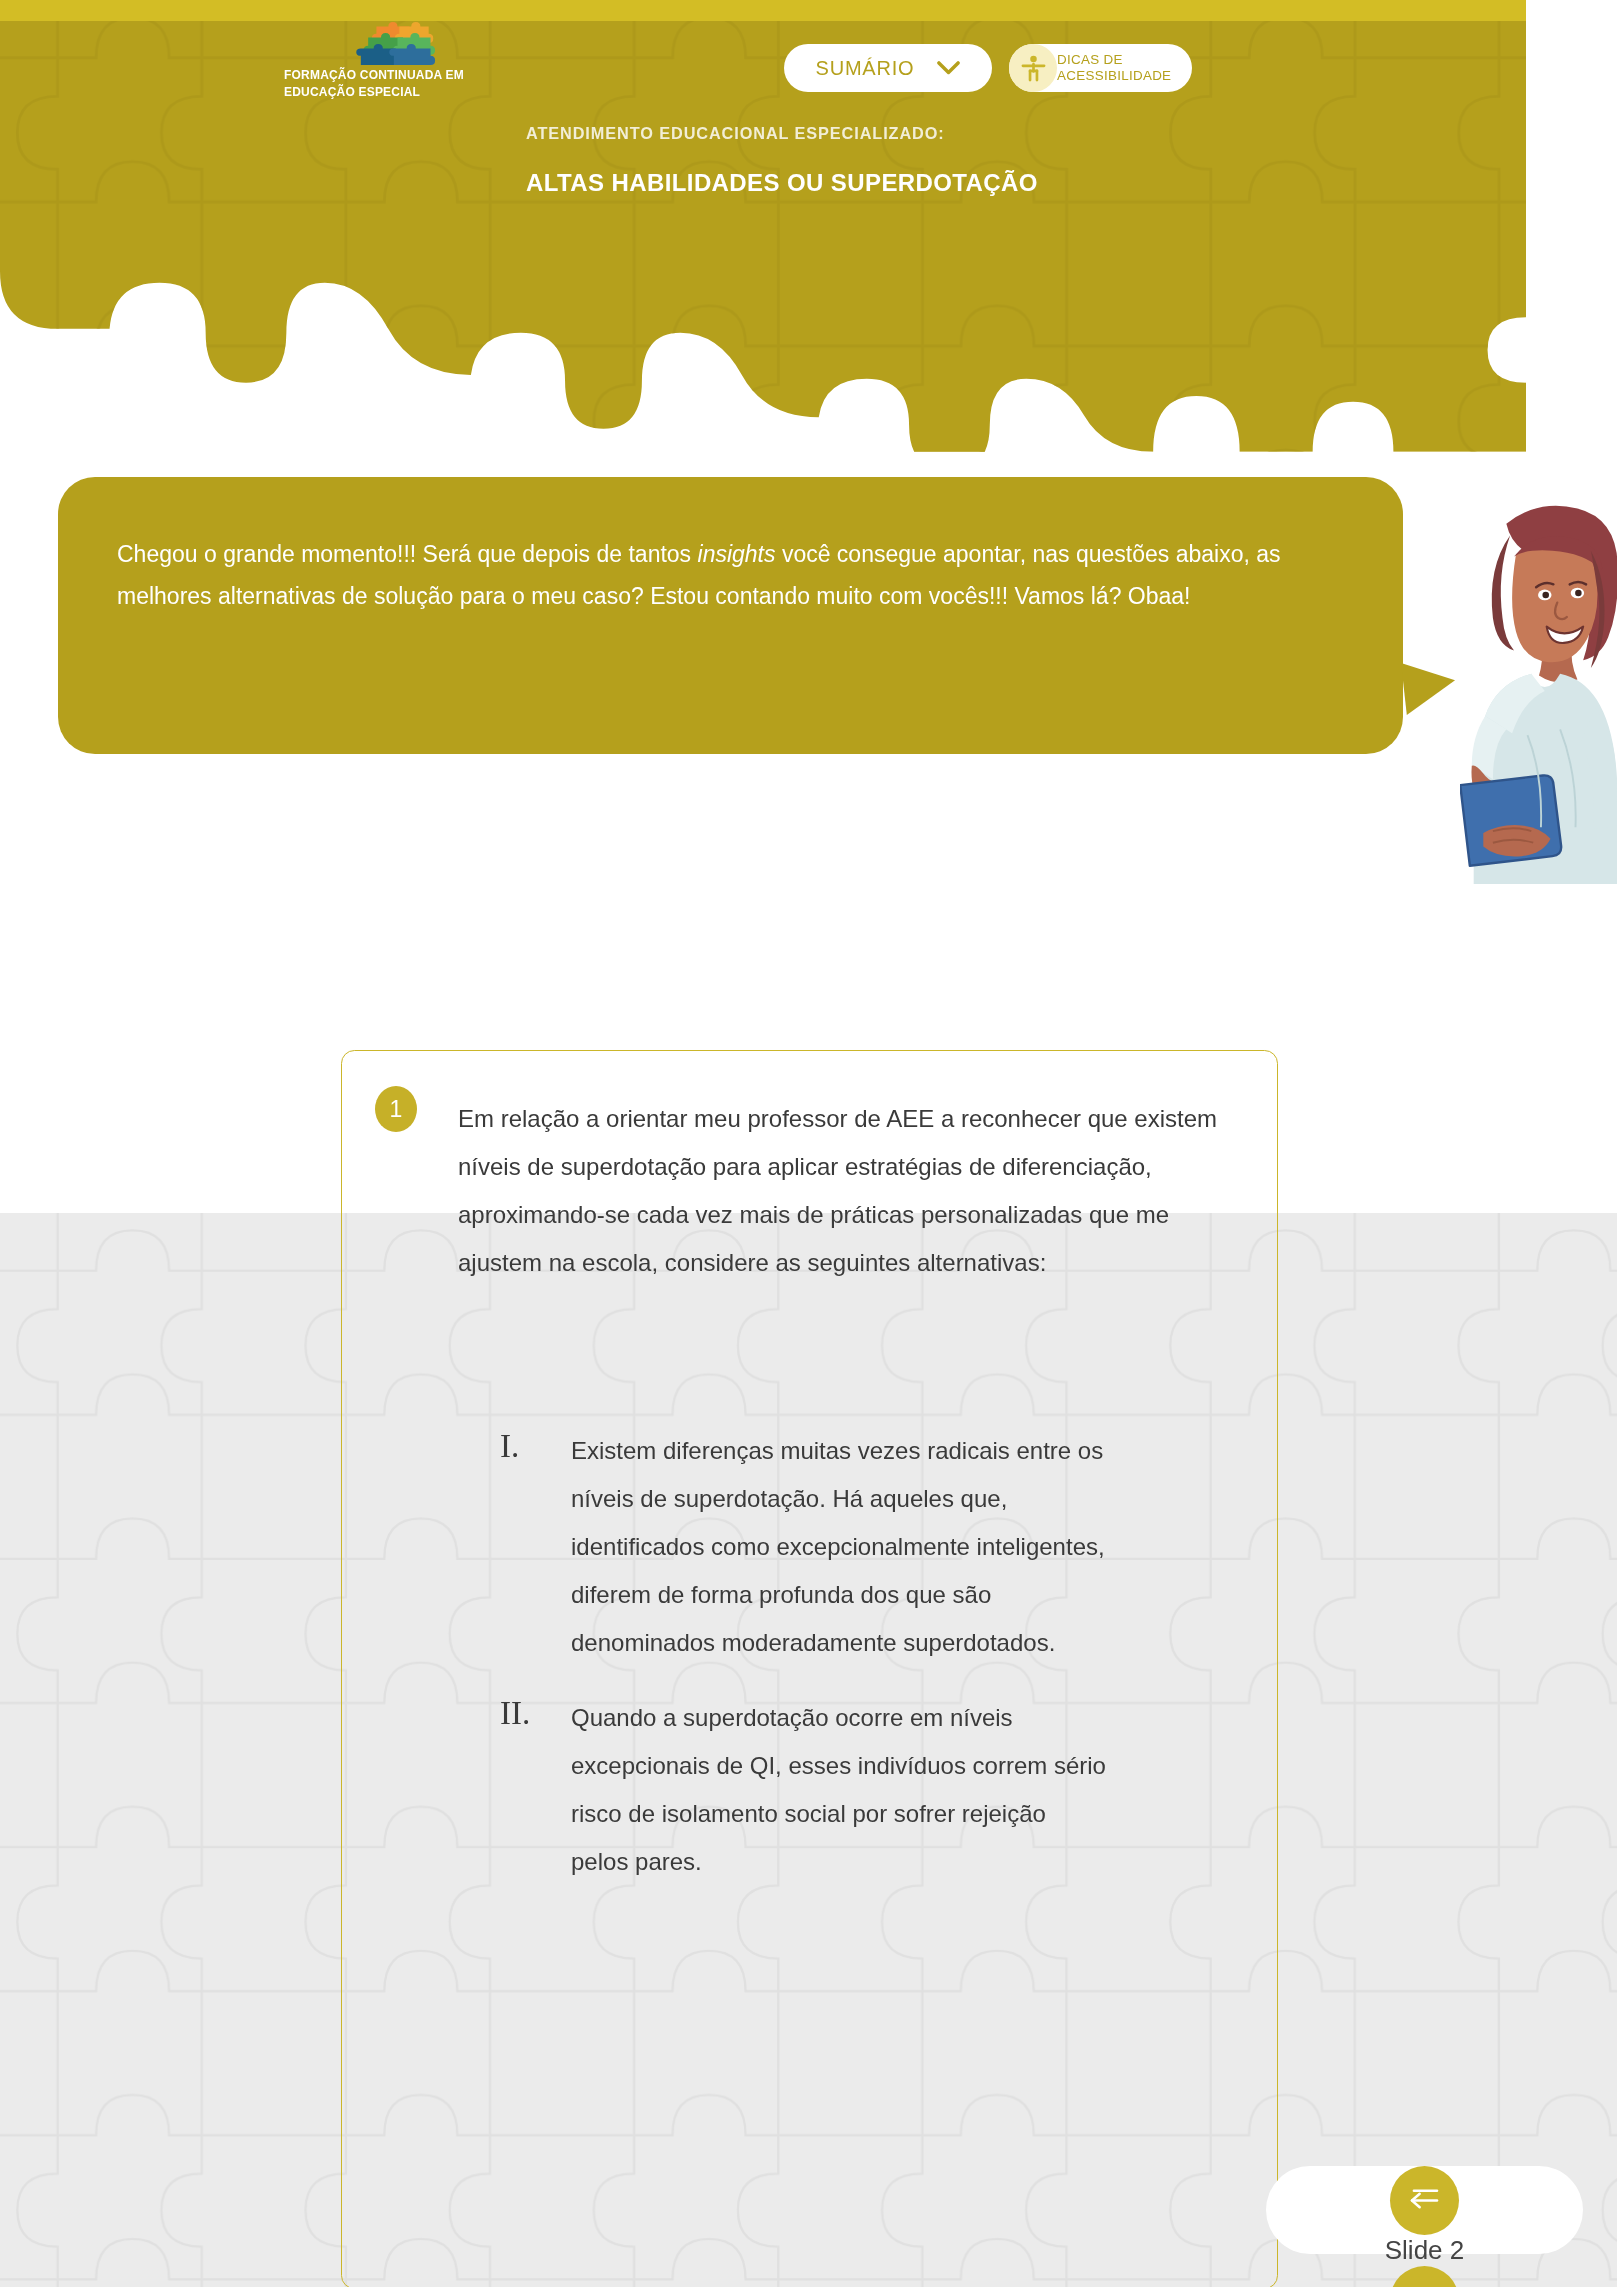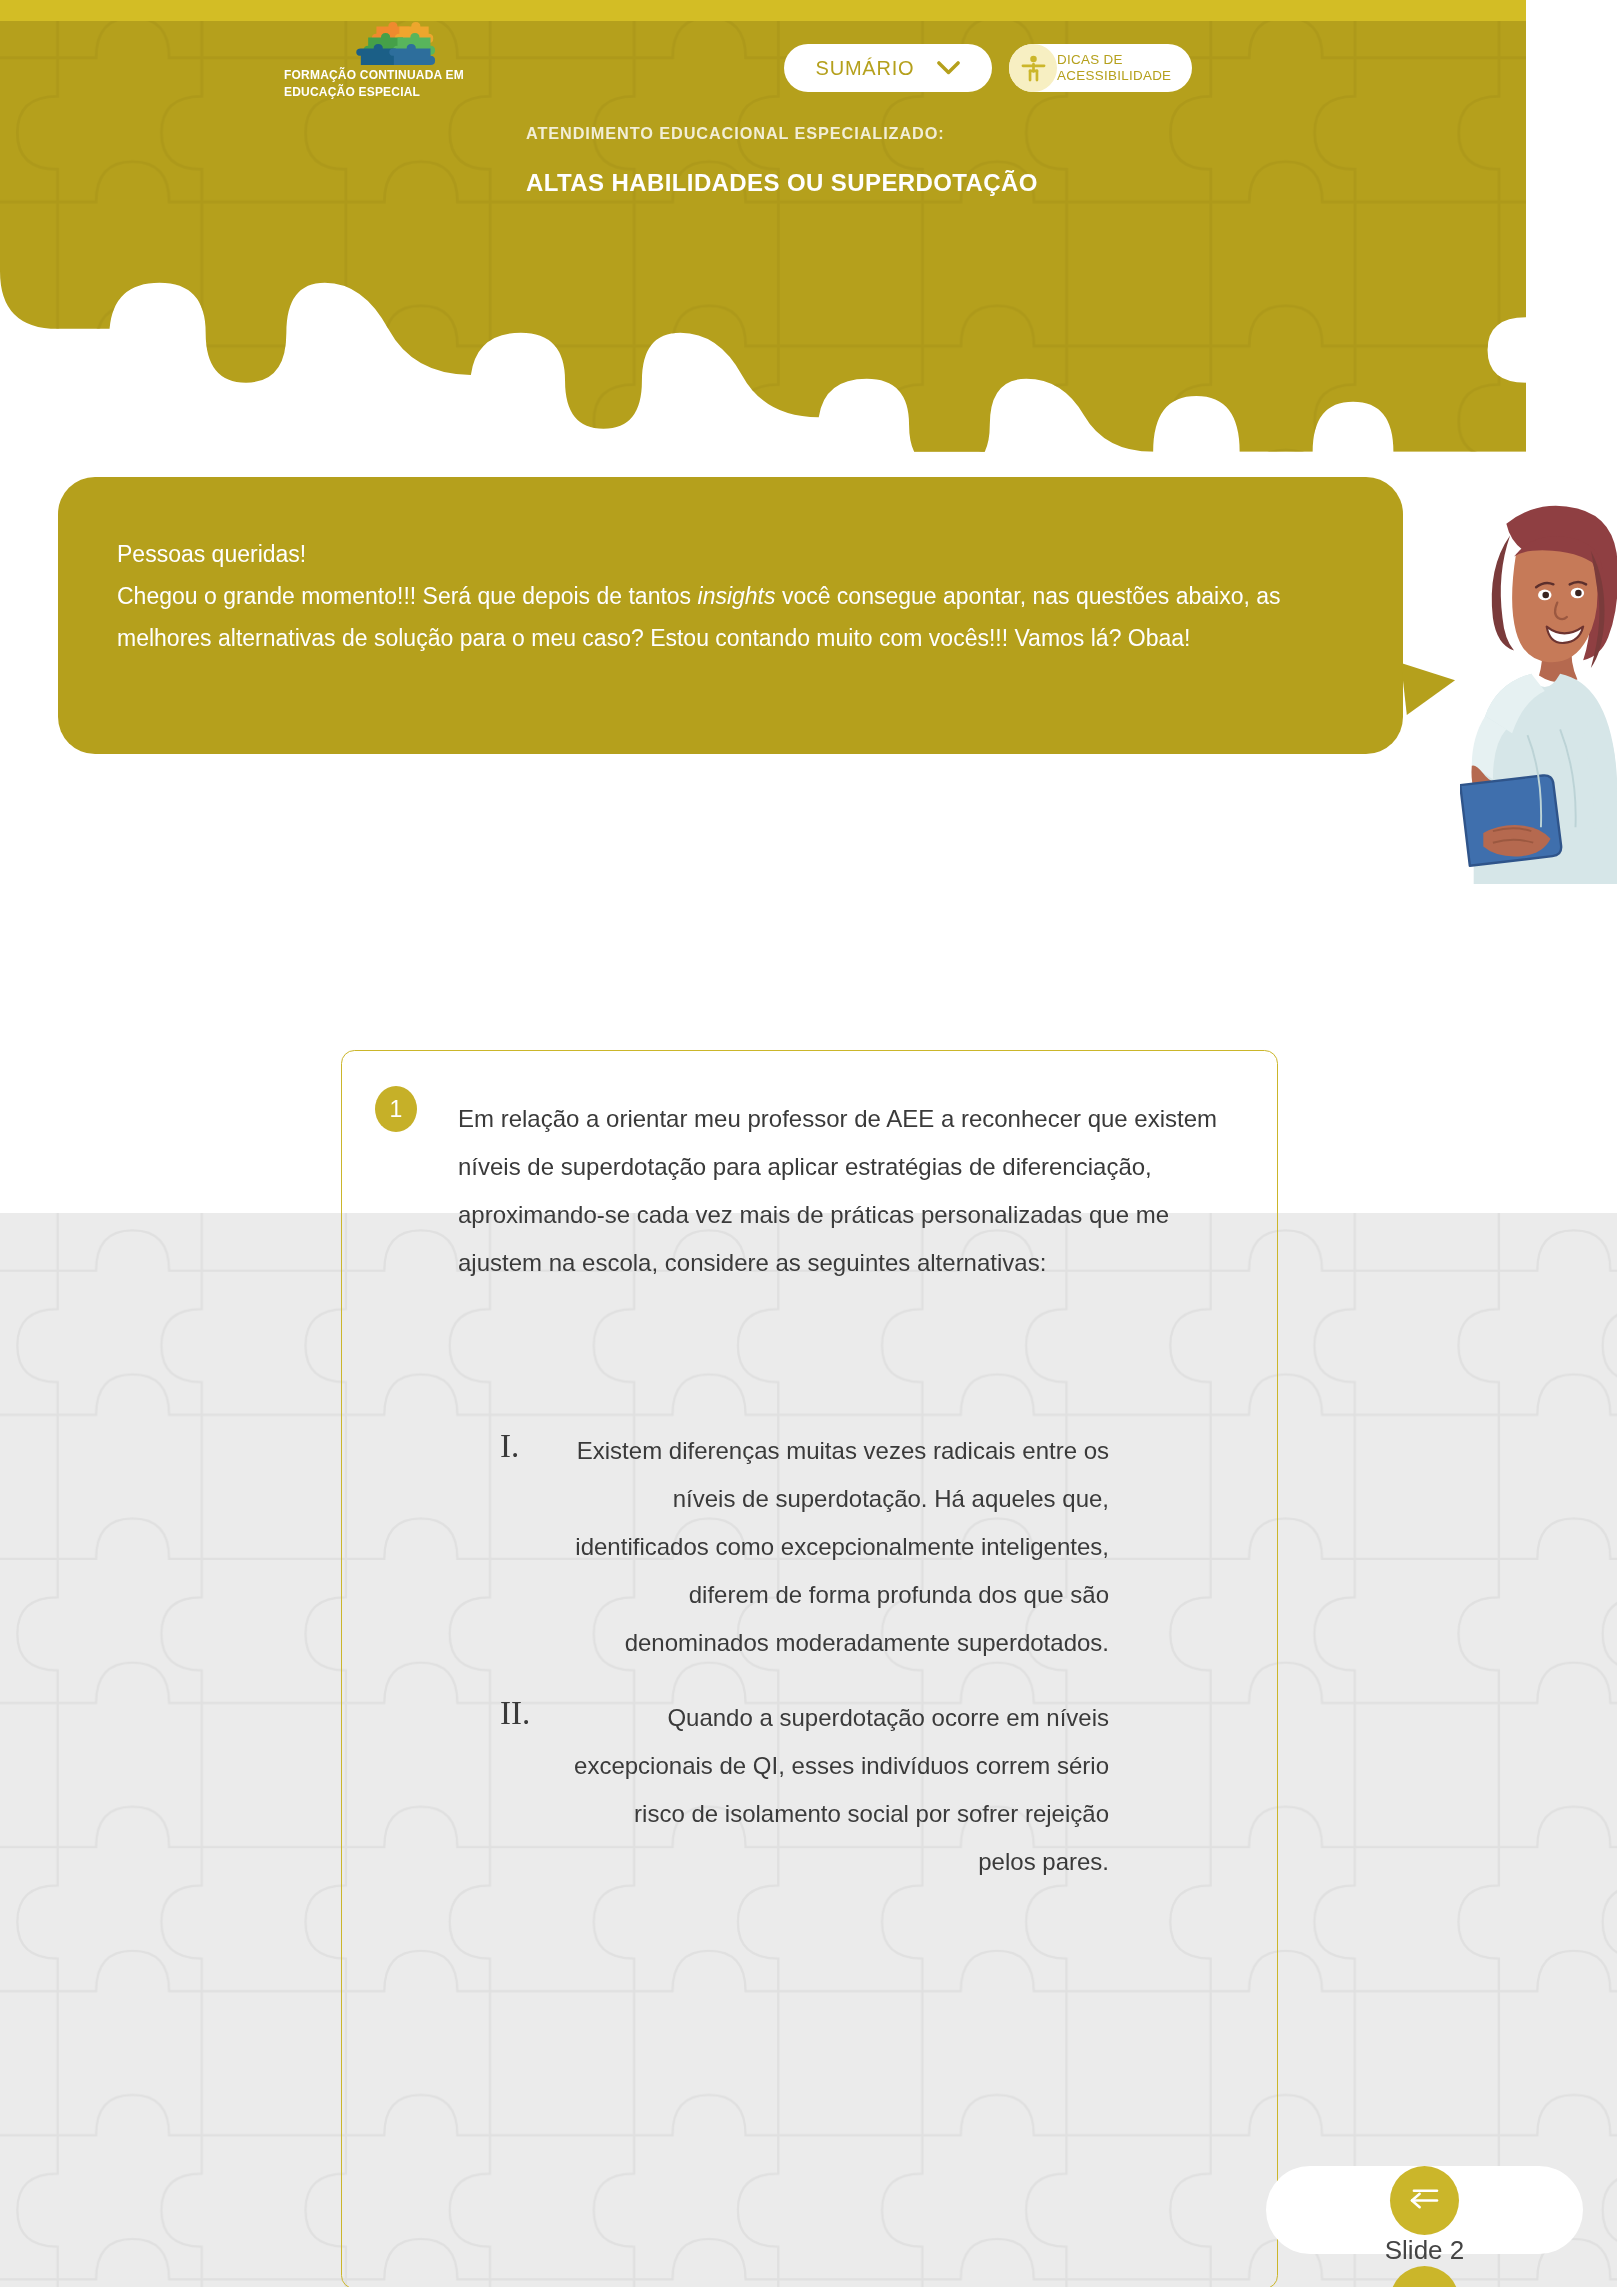--- a/index.html
+++ b/index.html
@@ -126,21 +126,21 @@
     color: #3a3a3a; font-size: 24px; line-height: 48px;
   }
   .alts { position: absolute; left: 500px; top: 1427px; width: 759px; z-index: 6; }
   .alt { display: flex; gap: 25px; margin-bottom: 27px; }
   .alt-roman {
     flex: 0 0 auto; width: 46px; text-align: left;
     font-family: "Liberation Serif", serif; font-size: 33px; color: #3a3a3a;
     line-height: 38px;
   }
   .alt-text {
-    color: #3a3a3a; font-size: 24px; line-height: 48px; width: 538px; text-align: right;
+    color: #3a3a3a; font-size: 24px; line-height: 48px; width: 538px;
   }
 
   
   .slidenav {
     position: absolute; left: 1266px; top: 2166px;
     width: 317px; height: 88px; border-radius: 44px;
     background: #ffffff; z-index: 9;
     display: flex; align-items: center; justify-content: space-between;
     padding: 0 4.8px;
     flex-direction: column;
@@ -252,21 +252,20 @@
   <div class="header-titles">
     <div class="title-kicker">ATENDIMENTO EDUCACIONAL ESPECIALIZADO:</div>
     <div class="title-main">ALTAS HABILIDADES OU SUPERDOTAÇÃO</div>
   </div>
 
   <div class="bubble"></div>
   <svg class="bubble-tail" width="56" height="54" viewBox="0 0 58 56">
     <path d="M0,0 L56,18 L6,54 Z" fill="#b5a01c"></path>
   </svg>
   <div class="bubble-text">
-    <div>Pessoas queridas!</div>
     <div><span>Chegou o grande momento!!! Será que depois de tantos </span><em>insights</em><span> você consegue apontar, nas questões abaixo, as melhores alternativas de solução para o meu caso? Estou contando muito com vocês!!! Vamos lá? Obaa!</span></div>
   </div>
 
   <svg class="person" width="158" height="389" viewBox="0 0 164 405">
     <g>
 
       <path d="M52,42 q-14,40 -8,86 q2,22 12,34 q-18,-6 -22,-34 q-6,-52 18,-86 z" fill="#7a3b3b"></path>
       <path d="M48,30 q32,-26 74,-16 q40,10 42,58 q2,46 -10,76 q-8,20 -26,24 q10,-30 6,-62 q-2,-22 -20,-28 q-28,-10 -48,-24 q-14,-10 -18,-28 z" fill="#8f3f42"></path>
 
       <path d="M86,150 q0,26 -4,38 q18,12 40,4 q-8,-16 -6,-42 z" fill="#b5694f"></path>

